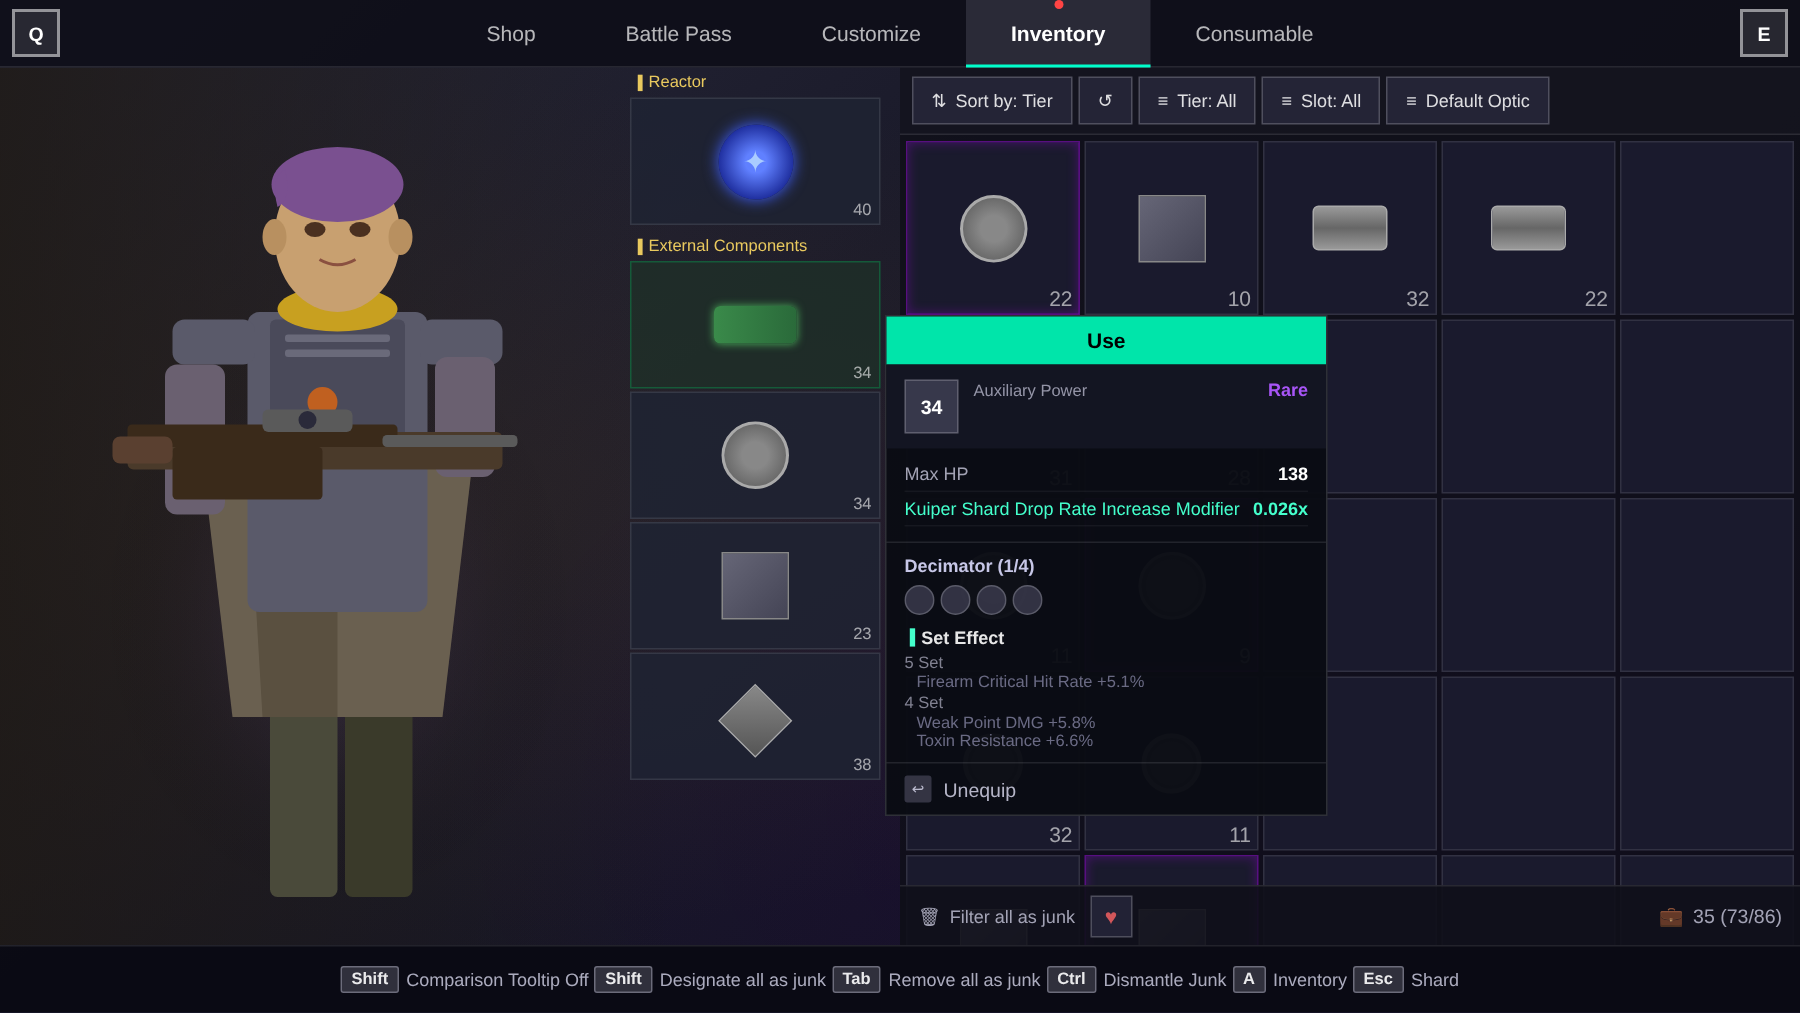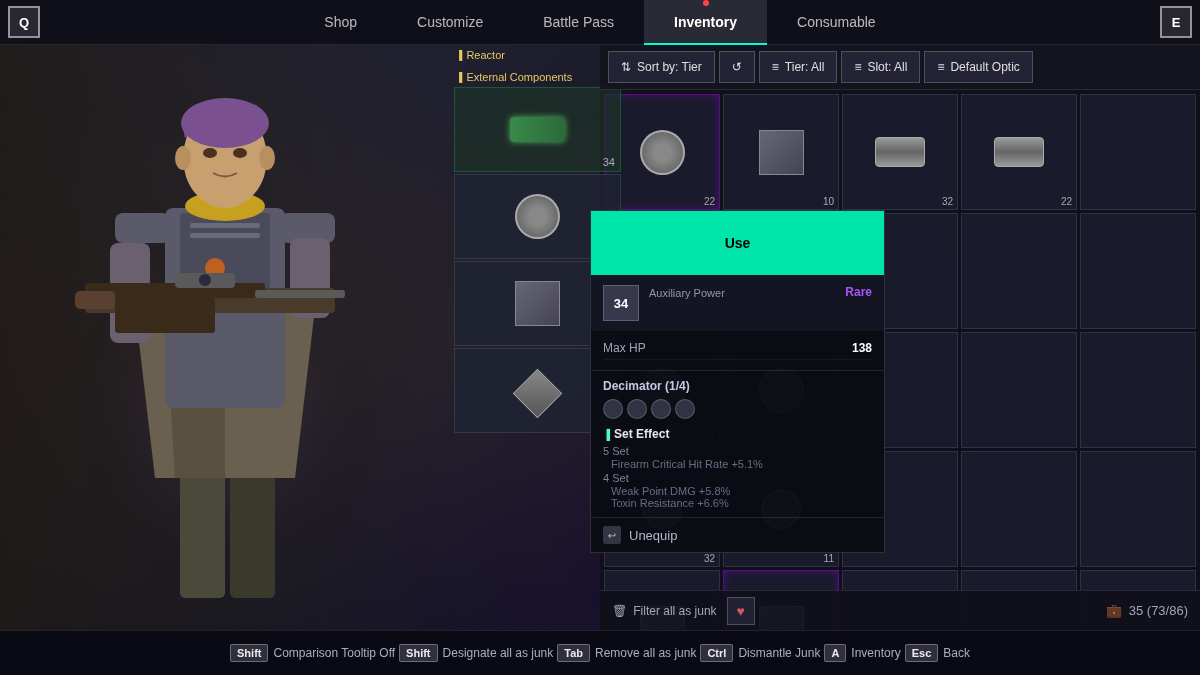--- a/index.html
+++ b/index.html
@@ -180,35 +180,35 @@
       display: flex;
       align-items: center;
       justify-content: center;
       cursor: pointer;
     }
 
     .inv-slot .slot-number {
       position: absolute;
       bottom: 2px;
       right: 4px;
-      font-size: 10px;
+      font-size: 14px;
       color: rgba(255,255,255,0.6);
       margin-left: 36px;
     }
 
     .inv-slot.purple-glow {
       box-shadow: 0 0 8px rgba(180,0,255,0.3) inset;
       border-color: rgba(180,0,255,0.4);
     }
 
     
     .left-panel {
       position: absolute;
       top: 45px;
-      left: 450px;
+      left: 416px;
       width: 175px;
       bottom: 45px;
       z-index: 85;
     }
 
     .left-section {
       margin-bottom: 4px;
     }
 
     .section-label {
@@ -256,21 +256,21 @@
       border: 1px solid rgba(255,255,255,0.15);
       z-index: 200;
     }
 
     .detail-use-btn {
       background: #00e5aa;
       color: #000;
       font-weight: bold;
       font-size: 14px;
       text-align: center;
-      padding: 24px;
+      padding: 8px;
       cursor: pointer;
     }
 
     .detail-header {
       padding: 10px 12px;
       display: flex;
       align-items: flex-start;
       gap: 10px;
       background: rgba(20,22,35,0.95);
     }
@@ -651,22 +651,22 @@
 
       <rect x="20" y="233" width="40" height="18" rx="5" fill="#5a4030"></rect>
     </svg>
   </div>
 </div>
 
 <div class="top-nav">
   <div class="nav-key-btn">Q</div>
   <div class="nav-items">
     <div class="nav-item">Shop</div>
+    <div class="nav-item">Battle Pass</div>
     <div class="nav-item">Customize</div>
-    <div class="nav-item">Battle Pass</div>
     <div class="nav-item active">Inventory</div>
     <div class="nav-item">Consumable</div>
   </div>
   <div class="nav-key-btn">E</div>
 </div>
 
 <div class="toolbar">
   <div class="toolbar-btn">
     <span>⇅</span>
     <span>Sort by: Tier</span>
@@ -684,20 +684,24 @@
   </div>
   <div class="toolbar-btn">
     <span>≡</span>
     <span>Default Optic</span>
   </div>
 </div>
 
 <div class="left-panel">
   <div class="left-section">
     <div class="section-label">Reactor</div>
+    <div class="equip-slot">
+      <div class="item-shape-reactor"></div>
+      <div class="slot-num">40</div>
+    </div>
   </div>
 
   <div class="left-section">
     <div class="section-label">External Components</div>
 
     <div class="equip-slot" style="background: rgba(30,50,40,0.7); border-color: rgba(0,200,100,0.3);">
       <div class="item-shape-aux"></div>
       <div class="slot-num">34</div>
     </div>
 
@@ -807,20 +811,24 @@
         <div class="item-rarity">Rare</div>
       </div>
     </div>
   </div>
 
   <div class="detail-stats">
     <div class="stat-row">
       <span class="stat-label">Max HP</span>
       <span class="stat-value">138</span>
     </div>
+    <div class="stat-row highlighted-stat">
+      <span class="stat-label">Kuiper Shard Drop Rate Increase Modifier</span>
+      <span class="stat-value">0.026x</span>
+    </div>
   </div>
 
   <div class="detail-divider"></div>
 
   <div class="set-section">
     <div class="set-name">
       <span>Decimator (1/4)</span>
     </div>
     <div class="set-icons">
       <div class="set-icon-dot"></div>
@@ -861,15 +869,15 @@
   <div class="bottom-action">
     <span class="key-badge">Ctrl</span>
     <span>Dismantle Junk</span>
   </div>
   <div class="bottom-action">
     <span class="key-badge">A</span>
     <span>Inventory</span>
   </div>
   <div class="bottom-action">
     <span class="key-badge">Esc</span>
-    <span>Back</span>
+    <span>Shard</span>
   </div>
 </div>
 
 </body></html>

